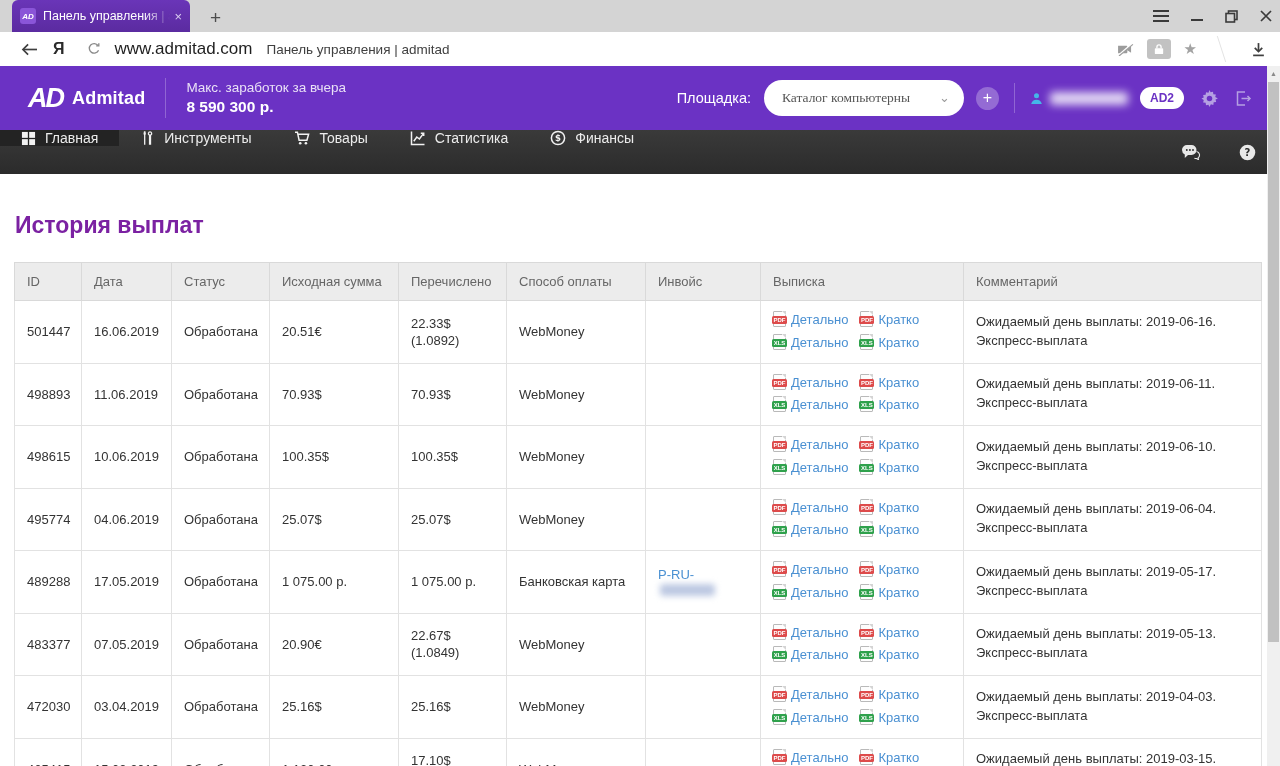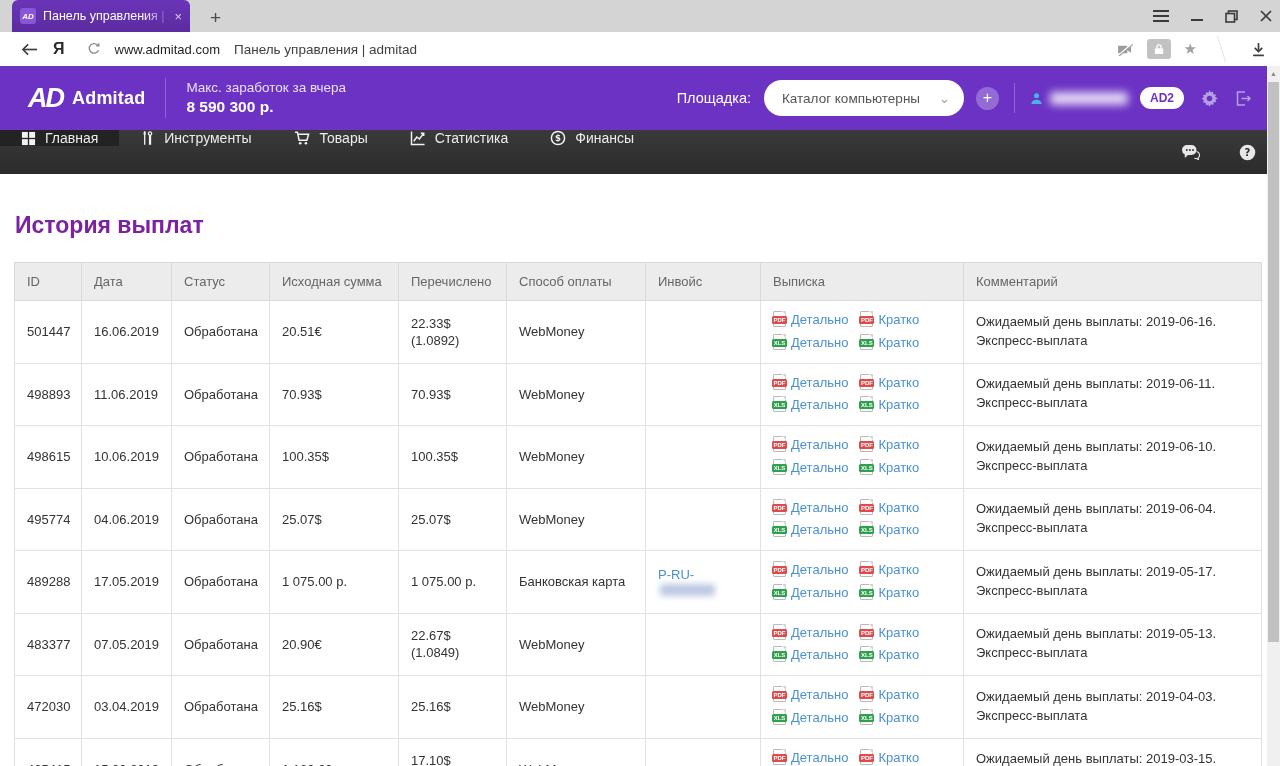--- a/index.html
+++ b/index.html
@@ -13,40 +13,40 @@
     -webkit-mask-image:linear-gradient(90deg,#000 80%,transparent); mask-image:linear-gradient(90deg,#000 80%,transparent); }
   .tab-close { color:#d9cdf0; font-size:13px; margin-left:4px; cursor:pointer; }
   .new-tab { color:#4d4d4d; font-size:19px; line-height:28px; margin-left:14px; padding:0 6px; }
   .win-controls { position:absolute; right:8px; top:0; height:32px; display:flex; align-items:center; gap:22px; color:#3a3a3a; }
   .win-controls svg { display:block; }
 
   .addressbar { height:34px; background:#fff; display:flex; align-items:center; padding:0 10px; position:relative; }
   .nav-back { color:#3f3f3f; margin:0 14px 0 10px; display:flex; }
   .ya-logo { font-weight:bold; font-size:16px; color:#2a2a2a; margin-right:22px; }
   .reload-ico { color:#8a8a8a; margin-right:14px; display:flex; }
-  .url-host { font-size:13px; color:#1f1f1f; }
+  .url-host { font-size:17px; color:#1f1f1f; }
   .url-title { font-size:13.5px; color:#404040; margin-left:14px; }
   .addr-right { position:absolute; right:58px; display:flex; align-items:center; gap:13px; }
   .cam-ico { color:#9c9c9c; display:flex; }
   .lock-box { width:24px; height:20px; background:#c2c2c2; border-radius:3px; display:flex; align-items:center; justify-content:center; }
   .star-ico { color:#a3a3a3; font-size:15px; }
   .addr-edge { width:10px; height:26px; border-right:1.5px solid #e3e3e3; transform:skewX(18deg); margin-left:2px; }
   .dl-ico { position:absolute; right:14px; display:flex; }
 
   
   .app-header { height:64px; background:#6b32c4; display:flex; align-items:center; color:#fff; position:relative; }
   .logo { display:flex; align-items:center; margin-left:28px; }
   .logo-mark { font-size:27px; font-weight:800; font-style:italic; letter-spacing:-2px; }
   .logo-word { font-size:18px; font-weight:bold; margin-left:9px; letter-spacing:.2px; }
   .hdr-divider { width:1px; height:40px; background:rgba(255,255,255,.25); margin:0 20px; }
   .earnings-label { font-size:13.5px; color:rgba(255,255,255,.85); }
   .earnings-value { font-size:15.5px; font-weight:bold; margin-top:3px; }
   .hdr-right { position:absolute; right:28px; display:flex; align-items:center; }
   .platform-label { font-size:14.5px; margin-right:13px; }
-  .platform-select { width:200px; height:36px; background:#fff; border-radius:18px; display:flex; align-items:center; padding:0 14px 0 18px; color:#555; font-size:13.5px; cursor:pointer; }
+  .platform-select { width:200px; height:36px; background:#fff; border-radius:18px; display:flex; align-items:center; padding:0 14px 0 18px; color:#555; font-size:13.5px; cursor:pointer;font-family:Liberation Serif, serif; }
   .platform-select .sel-text { flex:1; white-space:nowrap; overflow:hidden; }
   .sel-chevron { color:#9a9a9a; font-size:13px; margin-left:4px; }
   .plus-btn { width:23px; height:23px; border-radius:50%; background:rgba(255,255,255,.28); color:#fff; font-size:16px; line-height:22px; text-align:center; margin-left:12px; cursor:pointer; }
   .hdr-sep { width:1px; height:30px; background:rgba(255,255,255,.25); margin:0 15px; }
   .user-block { display:flex; align-items:center; cursor:pointer; }
   .user-ico { color:#45b6e8; display:flex; margin-right:7px; }
   .user-name-blur { width:78px; height:13px; background:rgba(255,255,255,.8); border-radius:3px; filter:blur(4px); }
   .acct-badge { background:#fff; color:#6b32c4; font-size:12px; font-weight:bold; border-radius:12px; padding:4px 10px; margin-left:12px; }
   .gear-btn, .logout-btn { color:#b5a0e2; margin-left:17px; display:flex; cursor:pointer; }
 

